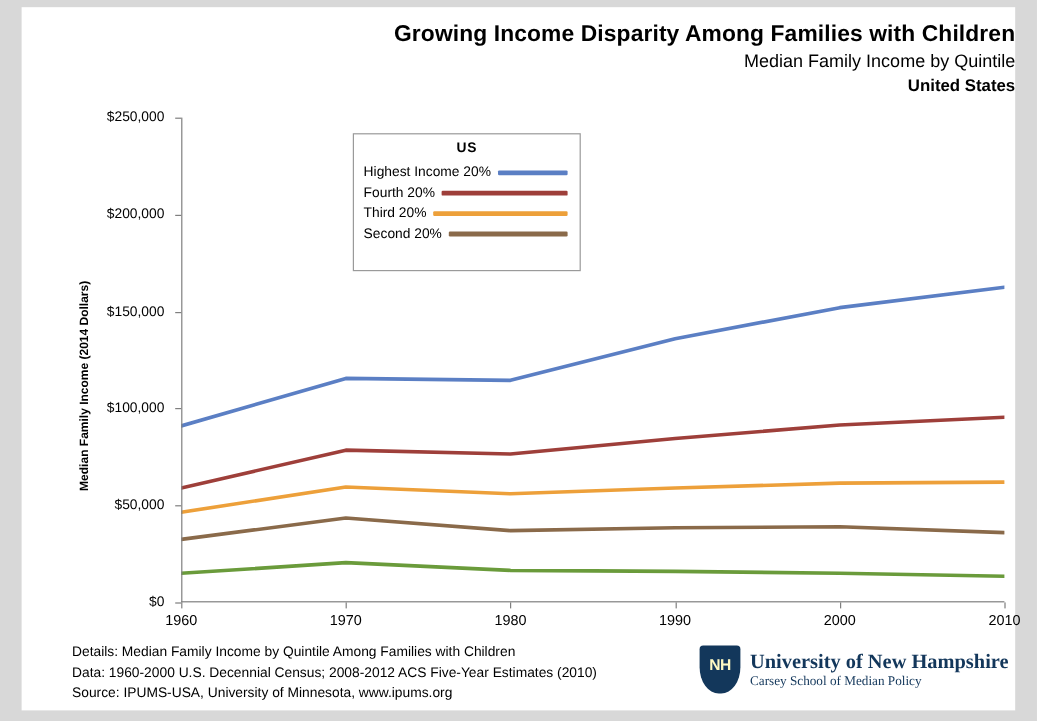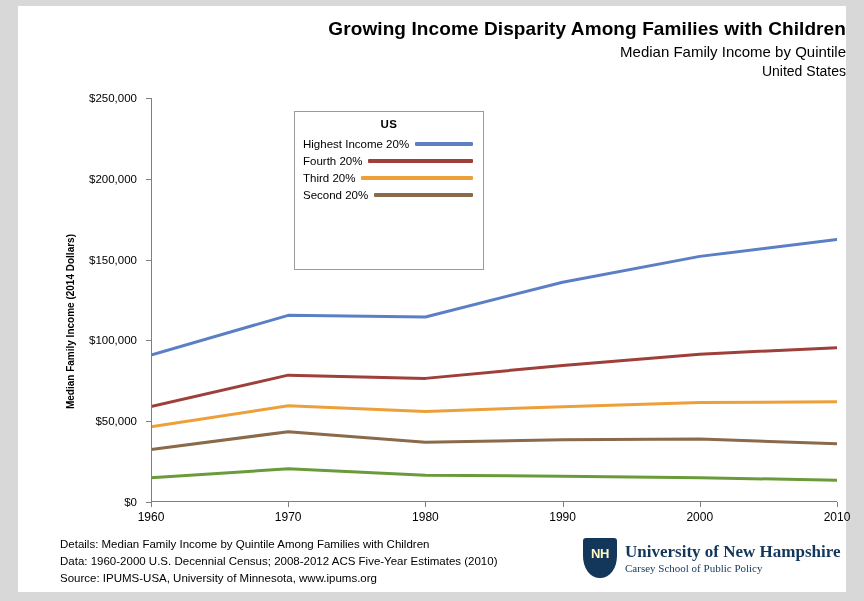--- a/index.html
+++ b/index.html
@@ -33,21 +33,21 @@
     letter-spacing: 0.1px;
   }
   .title-sub {
     font-size: 15px;
     font-weight: normal;
     color: #000;
     margin-top: 3px;
   }
   .title-sub2 {
     font-size: 14px;
-    font-weight: normal;
+    font-weight: bold;
     color: #000;
     margin-top: 3px;
   }
   
   #chart-area {
     position: absolute;
     left: 0;
     top: 78px;
     width: 828px;
     height: 440px;
@@ -117,21 +117,21 @@
     transform-origin: left top;
     transform: rotate(-90deg) translateX(-100%);
     white-space: nowrap;
   }
   
   #legend {
     position: absolute;
     left: 143px;
     top: 13px;
     width: 190px;
-    height: 159px;
+    height: 115px;
     background: #fff;
     border: 1px solid #9a9a9a;
     box-sizing: border-box;
     padding: 6px 8px 4px 8px;
   }
   #legend-title {
     text-align: center;
     font-size: 11.5px;
     font-weight: bold;
     color: #000;
@@ -297,18 +297,18 @@
       <div>Details: Median Family Income by Quintile Among Families with Children</div>
       <div>Data: 1960-2000 U.S. Decennial Census; 2008-2012 ACS Five-Year Estimates (2010)</div>
       <div>Source: IPUMS-USA, University of Minnesota, www.ipums.org</div>
     </div>
     <div id="logo">
       <div id="logo-shield">
         <span>NH</span>
       </div>
       <div>
         <div id="logo-text-main">University of New Hampshire</div>
-        <div id="logo-text-sub">Carsey School of Public Policy</div>
+        <div id="logo-text-sub">Carsey School of Median Policy</div>
       </div>
     </div>
   </div>
 
 </div>
 
 </body></html>

